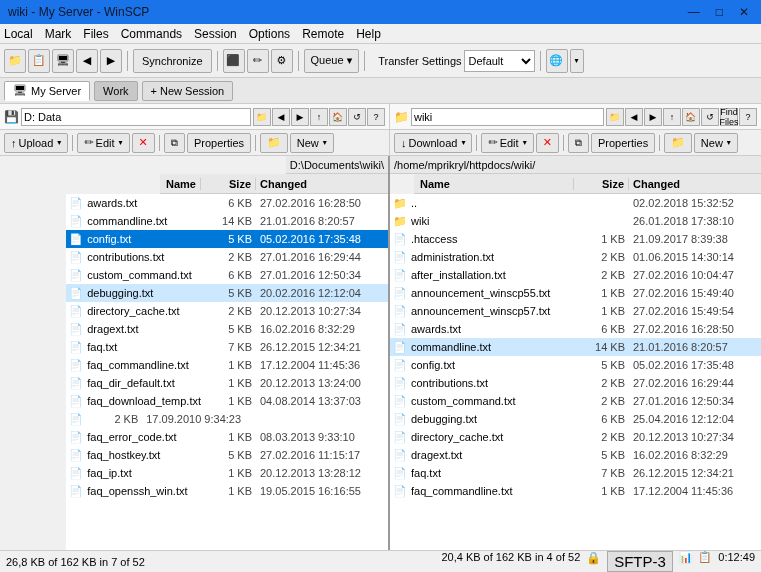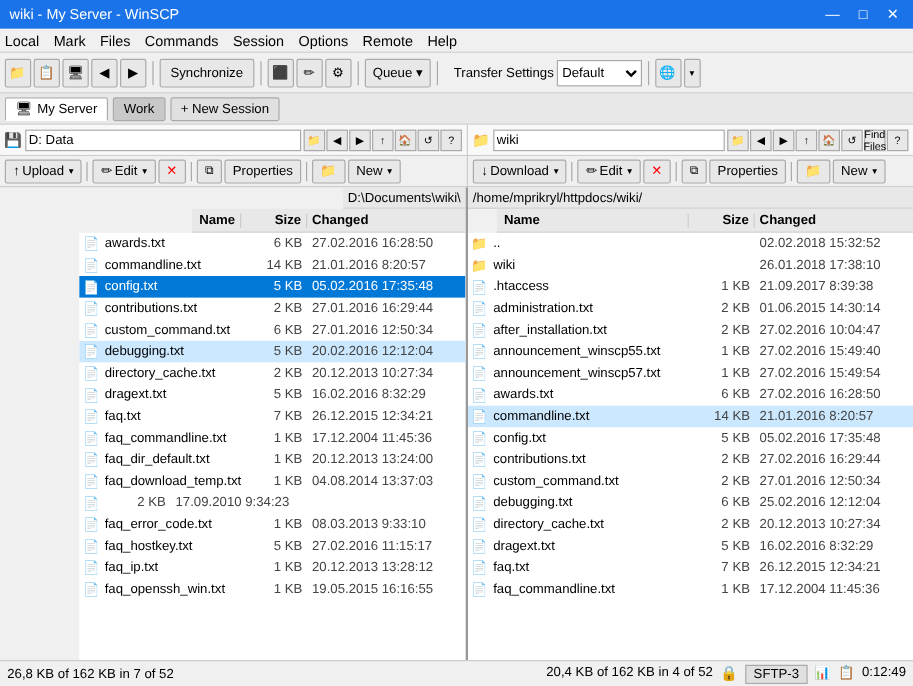--- a/index.html
+++ b/index.html
@@ -1,19 +1,19 @@
 <!DOCTYPE html>
 <html><head>
   <meta charset="utf-8">
   <style>
     * { margin: 0; padding: 0; box-sizing: border-box; }
     body { font-family: 'Segoe UI', Tahoma, sans-serif; font-size: 12px; background: #f0f0f0; width: 761px; height: 572px; overflow: hidden; }
     
     
-    #titlebar { background: #1a73e8; color: #ffffff; padding: 4px 8px; display: flex; align-items: center; justify-content: space-between; height: 24px; }
+    #titlebar { background: #1a73e8; color: #0f172a; padding: 4px 8px; display: flex; align-items: center; justify-content: space-between; height: 24px; }
     
     
     #menubar { background: #f0f0f0; padding: 2px 4px; display: flex; gap: 12px; border-bottom: 1px solid #ccc; height: 20px; align-items: center; }
     #menubar span { cursor: pointer; font-size: 12px; }
     
     
     #toolbar { background: #f0f0f0; padding: 3px 4px; display: flex; align-items: center; gap: 2px; border-bottom: 1px solid #ccc; height: 34px; }
     .tb-btn { background: #e8e8e8; border: 1px solid #aaa; padding: 2px 6px; cursor: pointer; font-size: 11px; display: flex; align-items: center; gap: 3px; height: 24px; border-radius: 2px; }
     .tb-sep { width: 1px; background: #aaa; height: 20px; margin: 0 3px; }
     .tb-sync { background: #e8e8e8; border: 1px solid #aaa; padding: 2px 8px; cursor: pointer; font-size: 11px; height: 24px; border-radius: 2px; }
@@ -59,21 +59,21 @@
     .file-row.selected { background: #0078d7; color: white; }
     .file-row.selected .file-size, .file-row.selected .file-changed { color: white; }
     .file-icon { width: 16px; height: 16px; margin-right: 3px; flex-shrink: 0; display: flex; align-items: center; justify-content: center; font-size: 11px; }
     .file-name { flex: 1; font-size: 11px; overflow: hidden; white-space: nowrap; text-overflow: ellipsis; }
     .file-size { width: 55px; font-size: 11px; text-align: right; padding-right: 4px; color: #444; }
     .file-changed { width: 130px; font-size: 11px; color: #444; padding-left: 4px; }
     
     
     #statusbar { display: flex; background: #f0f0f0; border-top: 1px solid #ccc; height: 22px; align-items: center; padding: 0 6px; justify-content: space-between; }
     .status-left { font-size: 11px; width: 380px; }
-    .status-sftp { background: #e0e0e0; border: 1px solid #aaa; padding: 1px 6px; font-size: 11px; }
+    .status-sftp { background: #e0e0e0; border: 1px solid #aaa; padding: 1px 6px; font-size: 15px; }
     .status-time { font-size: 11px; }
     
     
     .nav-icons { display: flex; gap: 1px; }
     
     
     .file-list::-webkit-scrollbar { width: 12px; }
     .file-list::-webkit-scrollbar-track { background: #f0f0f0; }
     .file-list::-webkit-scrollbar-thumb { background: #c0c0c0; border: 1px solid #aaa; }
     
@@ -434,21 +434,21 @@
           <div class="file-row">
             <span class="file-icon" style="font-size: 11px; color: rgb(102, 102, 102);">📄</span>
             <span class="file-name">custom_command.txt</span>
             <span class="file-size">2 KB</span>
             <span class="file-changed">27.01.2016 12:50:34</span>
           </div>
           <div class="file-row">
             <span class="file-icon" style="font-size: 11px; color: rgb(102, 102, 102);">📄</span>
             <span class="file-name">debugging.txt</span>
             <span class="file-size">6 KB</span>
-            <span class="file-changed">25.02.2016 12:12:04</span>
+            <span class="file-changed">25.04.2016 12:12:04</span>
           </div>
           <div class="file-row">
             <span class="file-icon" style="font-size: 11px; color: rgb(102, 102, 102);">📄</span>
             <span class="file-name">directory_cache.txt</span>
             <span class="file-size">2 KB</span>
             <span class="file-changed">20.12.2013 10:27:34</span>
           </div>
           <div class="file-row">
             <span class="file-icon" style="font-size: 11px; color: rgb(102, 102, 102);">📄</span>
             <span class="file-name">dragext.txt</span>

